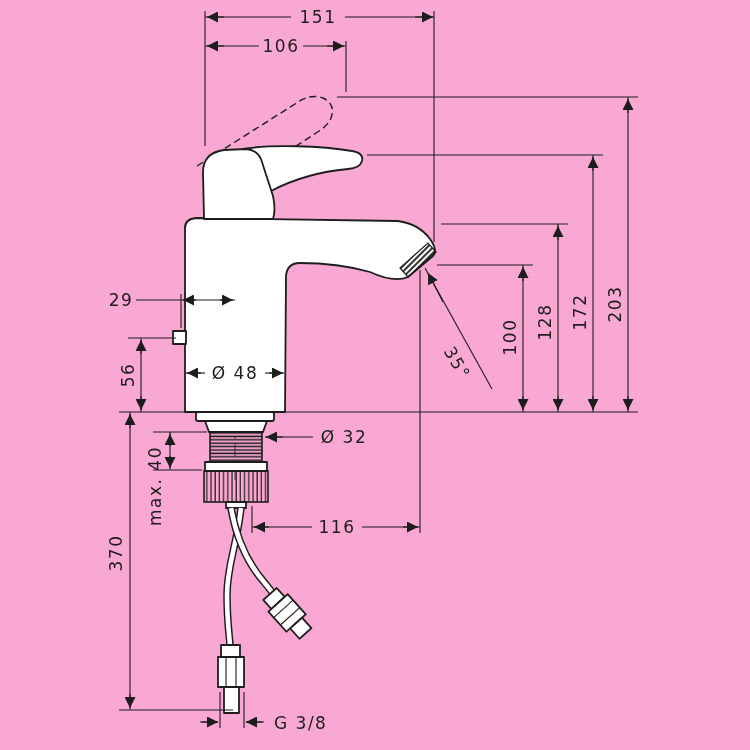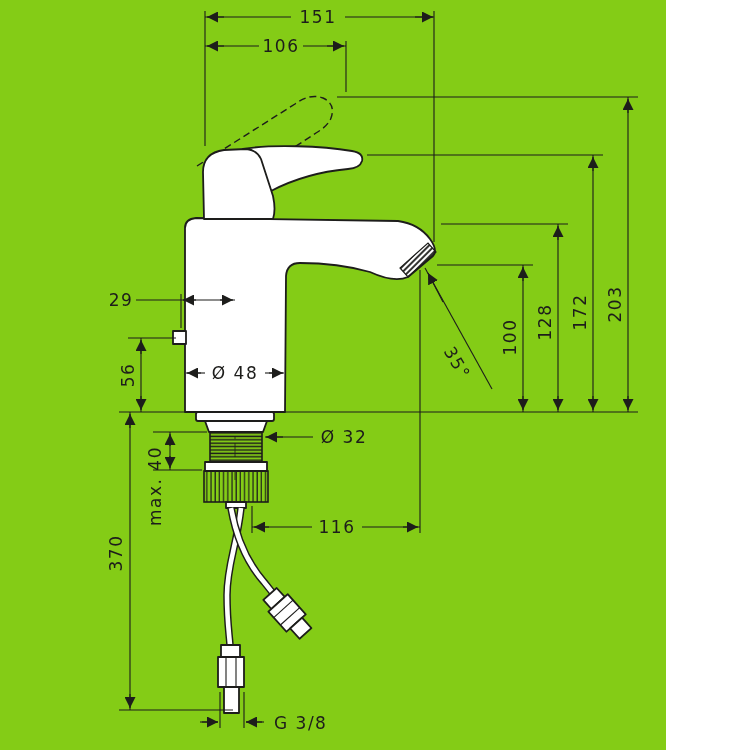--- a/index.html
+++ b/index.html
@@ -1,16 +1,16 @@
 <!DOCTYPE html>
 <html><head>
 <meta charset="utf-8">
 <style>
   html,body{margin:0;padding:0;background:#ffffff;}
-  .page{width:666px;height:750px;background:#84cc16;position:relative;overflow:hidden;}
+  .page{width:750px;height:750px;background:#f9a8d4;position:relative;overflow:hidden;}
   svg{display:block;}
   svg text{
     font-family:"DejaVu Sans", sans-serif;
     font-size:17px;
     fill:#1d1d1b;
     letter-spacing:1.5px;
   }
   .outline{fill:#ffffff;stroke:#1d1d1b;stroke-width:1.8;stroke-linejoin:round;}
   .thin{fill:none;stroke:#1d1d1b;stroke-width:1.1;}
   .dash{fill:none;stroke:#1d1d1b;stroke-width:1.4;stroke-dasharray:7 4;stroke-linejoin:round;}

